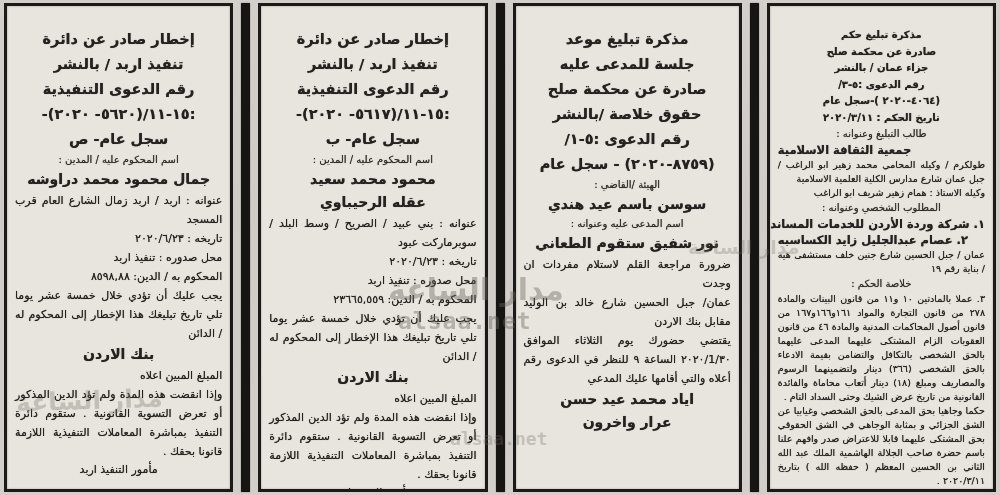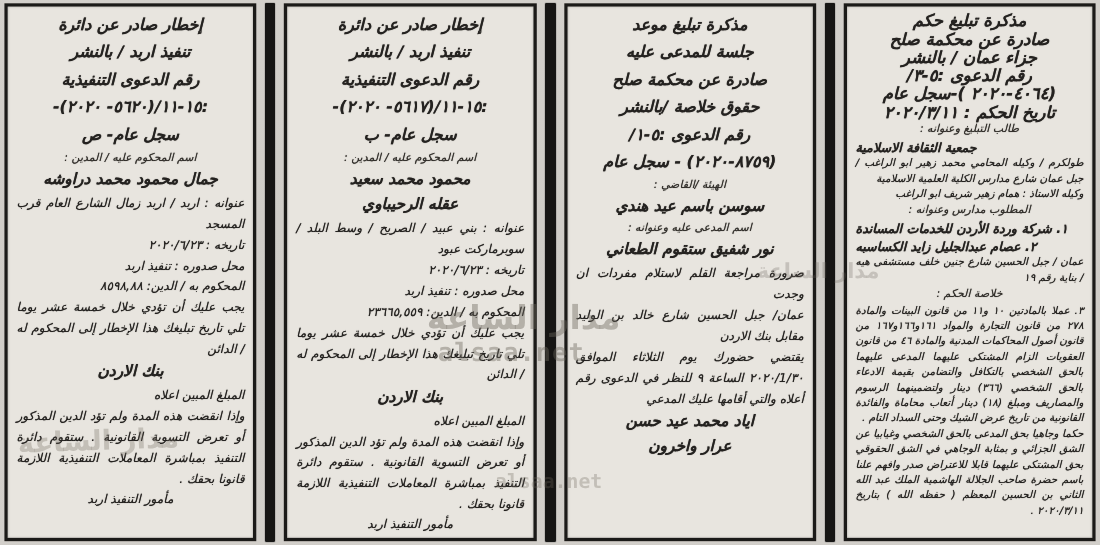--- a/index.html
+++ b/index.html
@@ -15,33 +15,32 @@
   }
   .row{
     position:absolute;inset:3px 4px 3px 4px;
     display:flex;flex-direction:row;align-items:stretch;gap:8px;
   }
   .notice{
     flex:1 1 0;min-width:0;
     background:#e8e5df;
     border:3px solid #1b1a18;
     box-shadow:0 0 2px rgba(0,0,0,.35) inset;
-    padding:5px 8px 3px 8px;
+    padding:21px 8px 3px 8px;
     overflow:hidden;
     box-sizing:border-box;
     text-shadow:0 0 .7px rgba(45,42,38,.85);
-    font-style:italic;
   }
   .sep{
     width:9px;flex:0 0 9px;background:#161514;border-radius:1px;
     box-shadow:0 0 1px #000;
   }
   
   .l-title{font-weight:bold;font-size:14.5px;line-height:25px;text-align:center;white-space:nowrap;}
-  .l-title-sm{font-weight:bold;font-size:15px;line-height:16.5px;text-align:center;white-space:nowrap;}
+  .l-title-sm{font-weight:bold;font-size:10px;line-height:16.5px;text-align:center;white-space:nowrap;}
   .l-name{font-weight:bold;font-size:14px;line-height:23px;text-align:center;white-space:nowrap;}
   .l-name-sm{font-weight:bold;font-size:11.5px;line-height:16px;text-align:left;white-space:nowrap;}
   .l-label{font-size:10px;line-height:16px;text-align:center;color:#33302c;}
   .l-body{font-size:11px;line-height:19px;text-align:justify;}
   .l-body-sm{font-size:9.5px;line-height:14px;text-align:justify;}
   .l-center{font-size:11px;line-height:18px;text-align:center;}
   
   .wm{
     position:absolute;font-weight:bold;pointer-events:none;
     color:rgba(108,102,93,.42);white-space:nowrap;z-index:5;
@@ -70,21 +69,21 @@
           <div class="l-title-sm">مذكرة تبليغ حكم</div>
           <div class="l-title-sm">صادرة عن محكمة صلح</div>
           <div class="l-title-sm">جزاء عمان /  بالنشر</div>
           <div class="l-title-sm">رقم الدعوى :٥-٣/</div>
           <div class="l-title-sm">(٤٠٦٤-٢٠٢٠ )-سجل عام</div>
           <div class="l-title-sm">تاريخ الحكم : ٢٠٢٠/٣/١١</div>
           <div class="l-label">طالب التبليغ وعنوانه :</div>
           <div class="l-name-sm">جمعية الثقافة الاسلامية</div>
           <div class="l-body-sm">طولكرم / وكيله المحامي محمد زهير ابو الراغب / جبل عمان شارع مدارس الكلية العلمية الاسلامية</div>
           <div class="l-body-sm">وكيله الاستاذ : همام زهير شريف ابو الراغب</div>
-          <div class="l-label">المطلوب مدارس وعنوانه :</div>
+          <div class="l-label">المطلوب الشخصي وعنوانه :</div>
           <div class="l-name-sm">١. شركة وردة الأردن للخدمات المساندة</div>
           <div class="l-name-sm">٢. عصام عبدالجليل زايد الكساسبه</div>
           <div class="l-body-sm">عمان / جبل الحسين شارع جنين خلف مستشفى هيه / بناية رقم ١٩</div>
           <div class="l-label">خلاصة الحكم :</div>
           <div class="l-body-sm">٣. عملا بالمادتين ١٠ و١١ من قانون البينات والمادة ٢٧٨ من قانون التجارة والمواد ١٦١و١٦٦و١٦٧ من قانون أصول المحاكمات المدنية والمادة ٤٦ من قانون العقوبات الزام المشتكى عليهما المدعى عليهما بالحق الشخصي بالتكافل والتضامن بقيمة الادعاء بالحق الشخصي (٣٦٦) دينار ولتضمينهما الرسوم والمصاريف ومبلغ (١٨) دينار أتعاب محاماة والفائدة القانونية من تاريخ عرض الشيك وحتى السداد التام .</div>
           <div class="l-body-sm">حكما وجاهيا بحق المدعى بالحق الشخصي وغيابيا عن الشق الجزائي و بمثابة الوجاهي في الشق الحقوقي بحق المشتكى عليهما قابلا للاعتراض صدر وافهم علنا باسم حضرة صاحب الجلالة الهاشمية الملك عبد الله الثاني بن الحسين المعظم ( حفظه الله ) بتاريخ ٢٠٢٠/٣/١١ .</div>
         </div>
     </article>
     <div class="sep"></div>
     <article class="notice">

